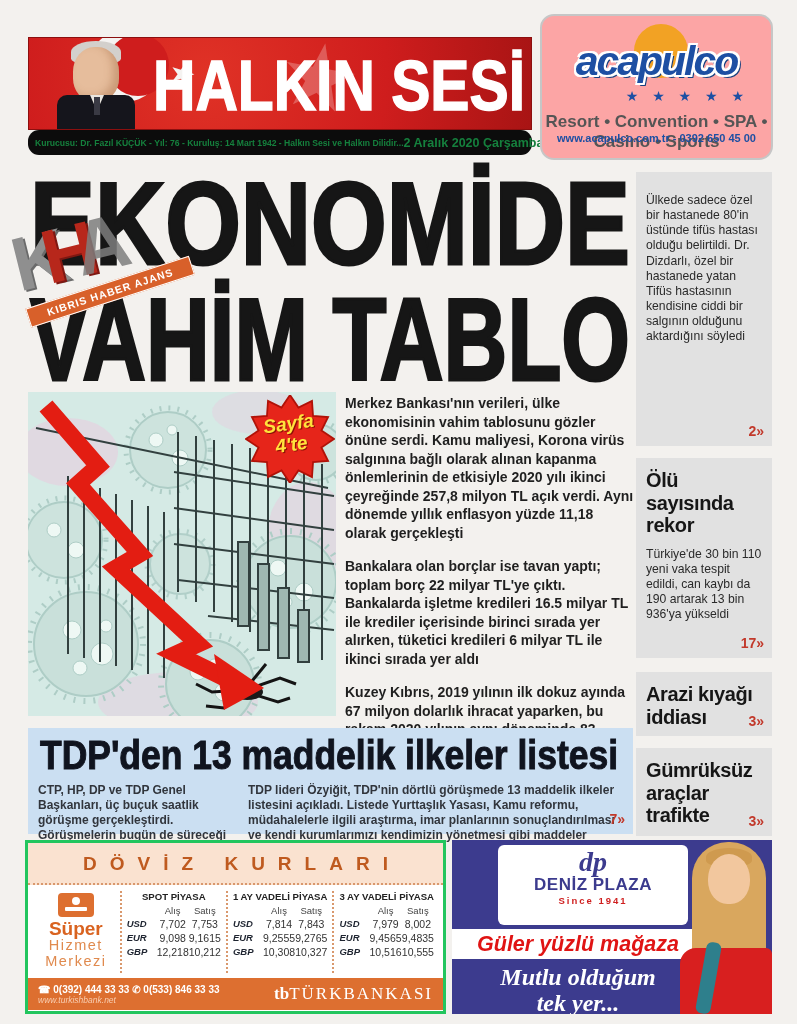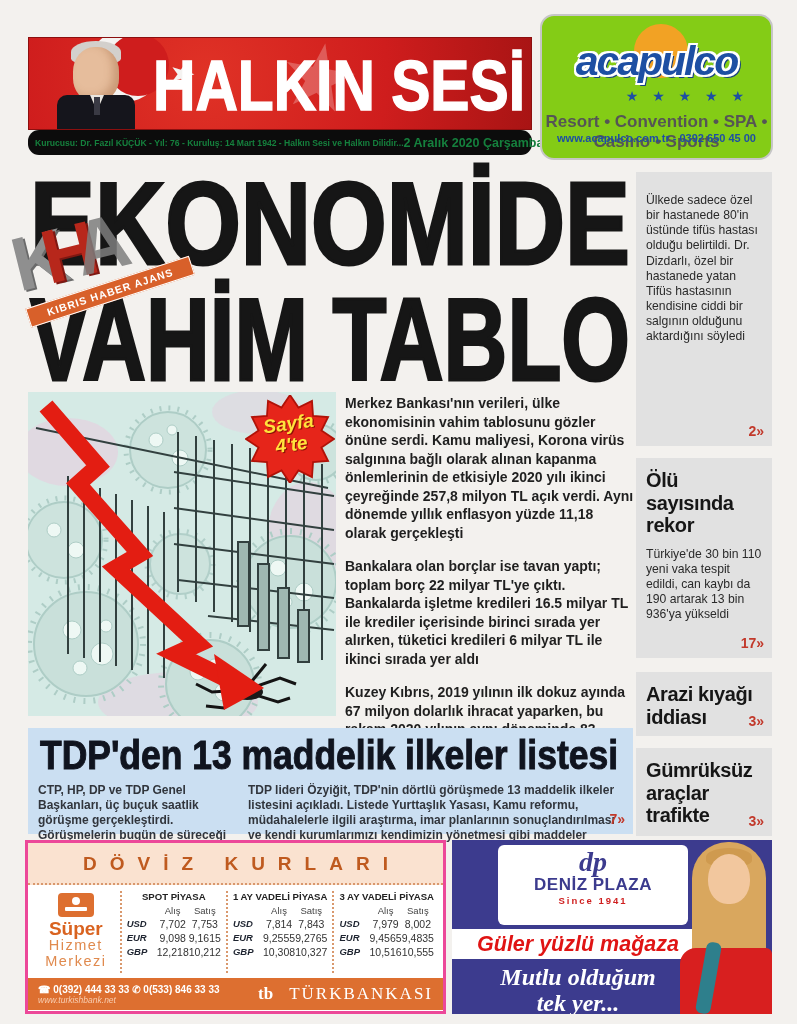--- a/index.html
+++ b/index.html
@@ -29,21 +29,21 @@
   #masthead-bar {
     position:absolute; left:28px; top:130px; width:504px; height:25px;
     background:#0c0c0c; color:#15803d; display:flex; align-items:center; justify-content:space-between;
     padding:0 7px; white-space:nowrap;border-radius:11px;
   }
   #masthead-bar .left  { font-size:8.6px; font-weight:bold; letter-spacing:0; }
   #masthead-bar .right { display:flex; gap:12px; font-size:12.5px; font-weight:bold; }
   
   #acapulco {
     position:absolute; left:540px; top:14px; width:233px; height:146px;
-    background:#84cc16; border:2px solid #c6c6c6; border-radius:14px; overflow:hidden;
+    background:#fca5a5; border:2px solid #c6c6c6; border-radius:14px; overflow:hidden;
   }
   .sun { position:absolute; left:92px; top:8px; width:54px; height:54px; border-radius:50%; background:#f2a224; }
   .acapulco-word {
     position:absolute; left:0; top:22px; width:100%; text-align:center;
     font-size:41px; font-weight:bold; font-style:italic; color:#1d4fa3; letter-spacing:-2px;
     text-shadow:-2px -2px 0 #fff, 2px -2px 0 #fff, -2px 2px 0 #fff, 2px 2px 0 #fff, 3px 3px 0 #16407f;
   }
   .acapulco-stars { position:absolute; right:22px; top:72px; color:#1d4fa3; font-size:14px; letter-spacing:5px; }
   .acapulco-tagline { position:absolute; left:0; top:96px; width:100%; text-align:center; font-size:17px; font-weight:bold; color:#555; }
   .acapulco-contact { position:absolute; left:0; top:116px; width:100%; text-align:center; font-size:11px; font-weight:bold; color:#1d4fa3; }
@@ -87,21 +87,21 @@
     position:absolute; left:28px; top:728px; width:605px; height:106px;
     background:#cbdff2; padding:4px 10px 6px 10px;
   }
   #tdp-cols { display:flex; gap:14px; margin-top:1px; }
   #tdp-cols .col { font-size:12px; font-weight:bold; color:#31353c; line-height:1.26; }
   #tdp-cols .c1 { width:196px; }
   #tdp-cols .c2 { width:368px; }
   
   #forex {
     position:absolute; left:25px; top:840px; width:421px; height:174px;
-    background:#fff; border:3px solid #ec4899;
+    background:#fff; border:3px solid #22c55e;
   }
   #forex-band {
     height:42px; background:#fae2d0; border-bottom:2px dotted #d9986d;
     color:#bf5a1f; font-weight:bold; font-size:19px; letter-spacing:13px; text-indent:13px;
     text-align:center; line-height:42px; white-space:nowrap;
   }
   #forex-table { display:flex; height:88px; padding:6px 4px 0 4px; }
   #forex-logo { width:88px; text-align:center; padding-top:2px; }
   .super-icon { width:36px; height:24px; background:#dd6f30; border-radius:4px; margin:0 auto 2px auto; position:relative; }
   .super-icon .ic-head { position:absolute; left:14px; top:4px; width:8px; height:8px; border-radius:50%; background:#fff; }
@@ -113,21 +113,21 @@
   .fx-grid { display:grid; grid-template-columns:30px 1fr 1fr; margin-top:3px; row-gap:2px; }
   .fx-sub { font-size:9.5px; color:#444; text-align:center; }
   .fx-code { font-size:9.5px; font-weight:bold; font-style:italic; color:#1e2430; }
   .fx-val { font-size:10.5px; color:#333; text-align:center; }
   #forex-bar {
     margin-top:5px; height:32px; background:#dd6f30; color:#fff;
     display:flex; align-items:center; justify-content:space-between; padding:0 10px;
   }
   #forex-bar .contact .phones { font-size:10px; font-weight:bold; }
   #forex-bar .contact .site { font-size:8.5px; font-style:italic; color:#f8cdb0; }
-  #forex-bar .bank { display:flex; align-items:baseline; gap:16px; font-family:"Liberation Serif", serif; }
+  #forex-bar .bank { display:flex; align-items:baseline; gap:0; font-family:"Liberation Serif", serif; }
   #forex-bar .bank .mark { font-size:17px; font-weight:bold; }
   #forex-bar .bank .name { font-size:17px; letter-spacing:2px; }
   
   #deniz {
     position:absolute; left:452px; top:840px; width:320px; height:174px;
     background:#3c3b8e; overflow:hidden;
   }
   #deniz-panel {
     position:absolute; left:46px; top:5px; width:190px; height:80px; background:#fff;
     border-radius:6px; text-align:center; padding-top:4px;

